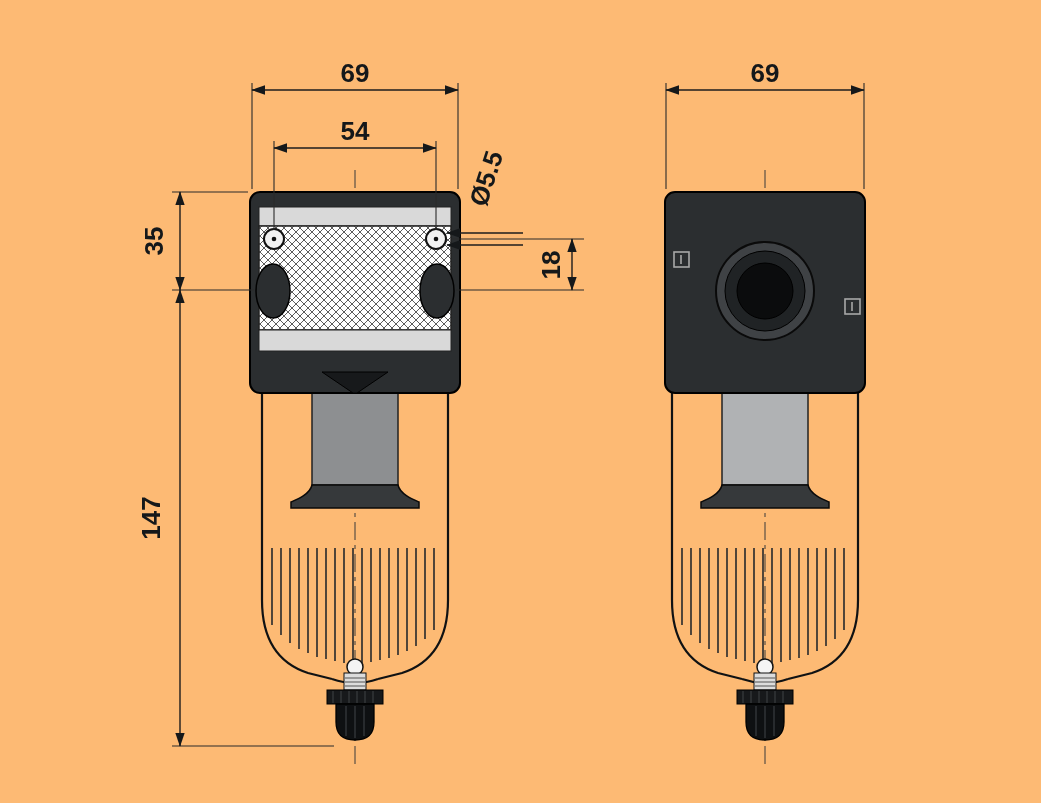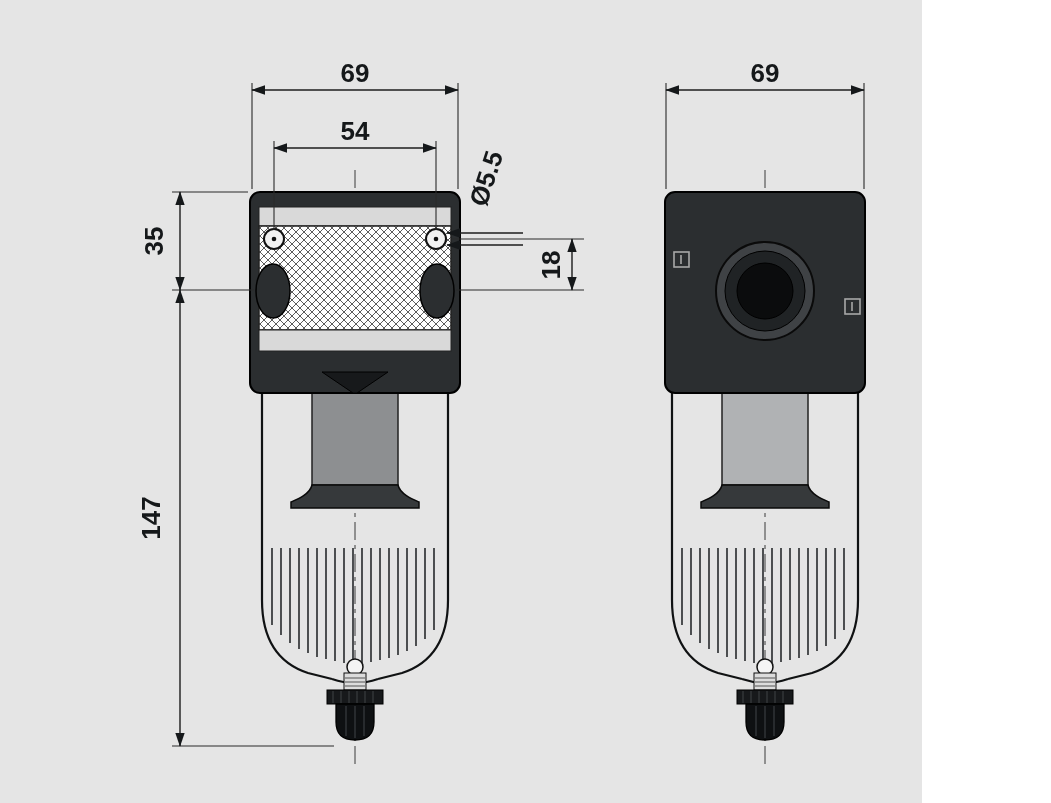--- a/index.html
+++ b/index.html
@@ -1,16 +1,16 @@
 <!DOCTYPE html>
 <html><head>
 <meta charset="utf-8">
 <style>
   html,body{margin:0;padding:0;background:#ffffff;}
-  .stage{width:922px;height:803px;position:relative;background:#e5e5e5;overflow:hidden;}
+  .stage{width:1041px;height:803px;position:relative;background:#fdba74;overflow:hidden;}
   svg{display:block;}
   .dimtext{font-family:"Liberation Sans",sans-serif;font-weight:700;font-size:26px;fill:#15181a;}
   .dim{stroke:#1c1c1c;stroke-width:1.4;fill:none;}
   .ext{stroke:#2a2a2a;stroke-width:1.1;fill:none;}
   .outline{stroke:#101213;stroke-width:2.2;fill:none;}
   .rib{stroke:#26292b;stroke-width:1.6;}
   .cl{stroke:#3a3a3a;stroke-width:1;stroke-dasharray:18 5 4 5;fill:none;}
   .knurl{stroke:#3a3d40;stroke-width:1.2;}
   .thread{stroke:#555;stroke-width:1;}
 </style>

